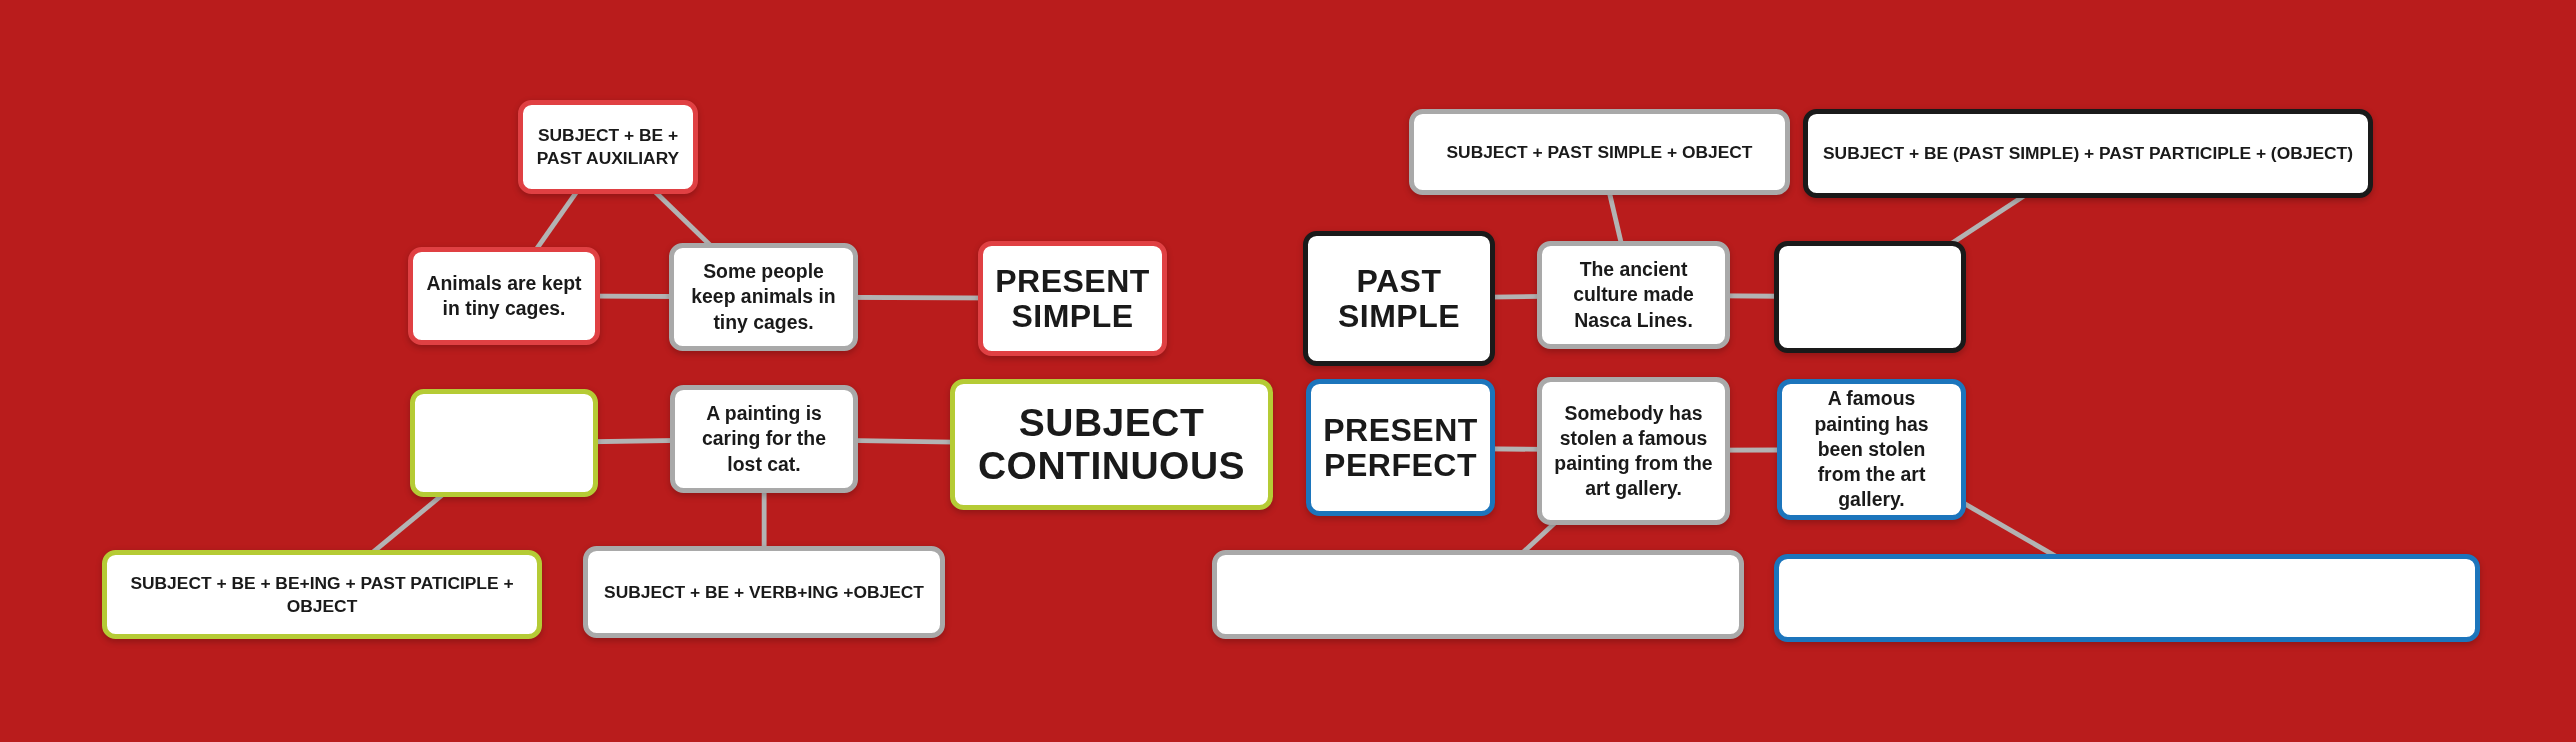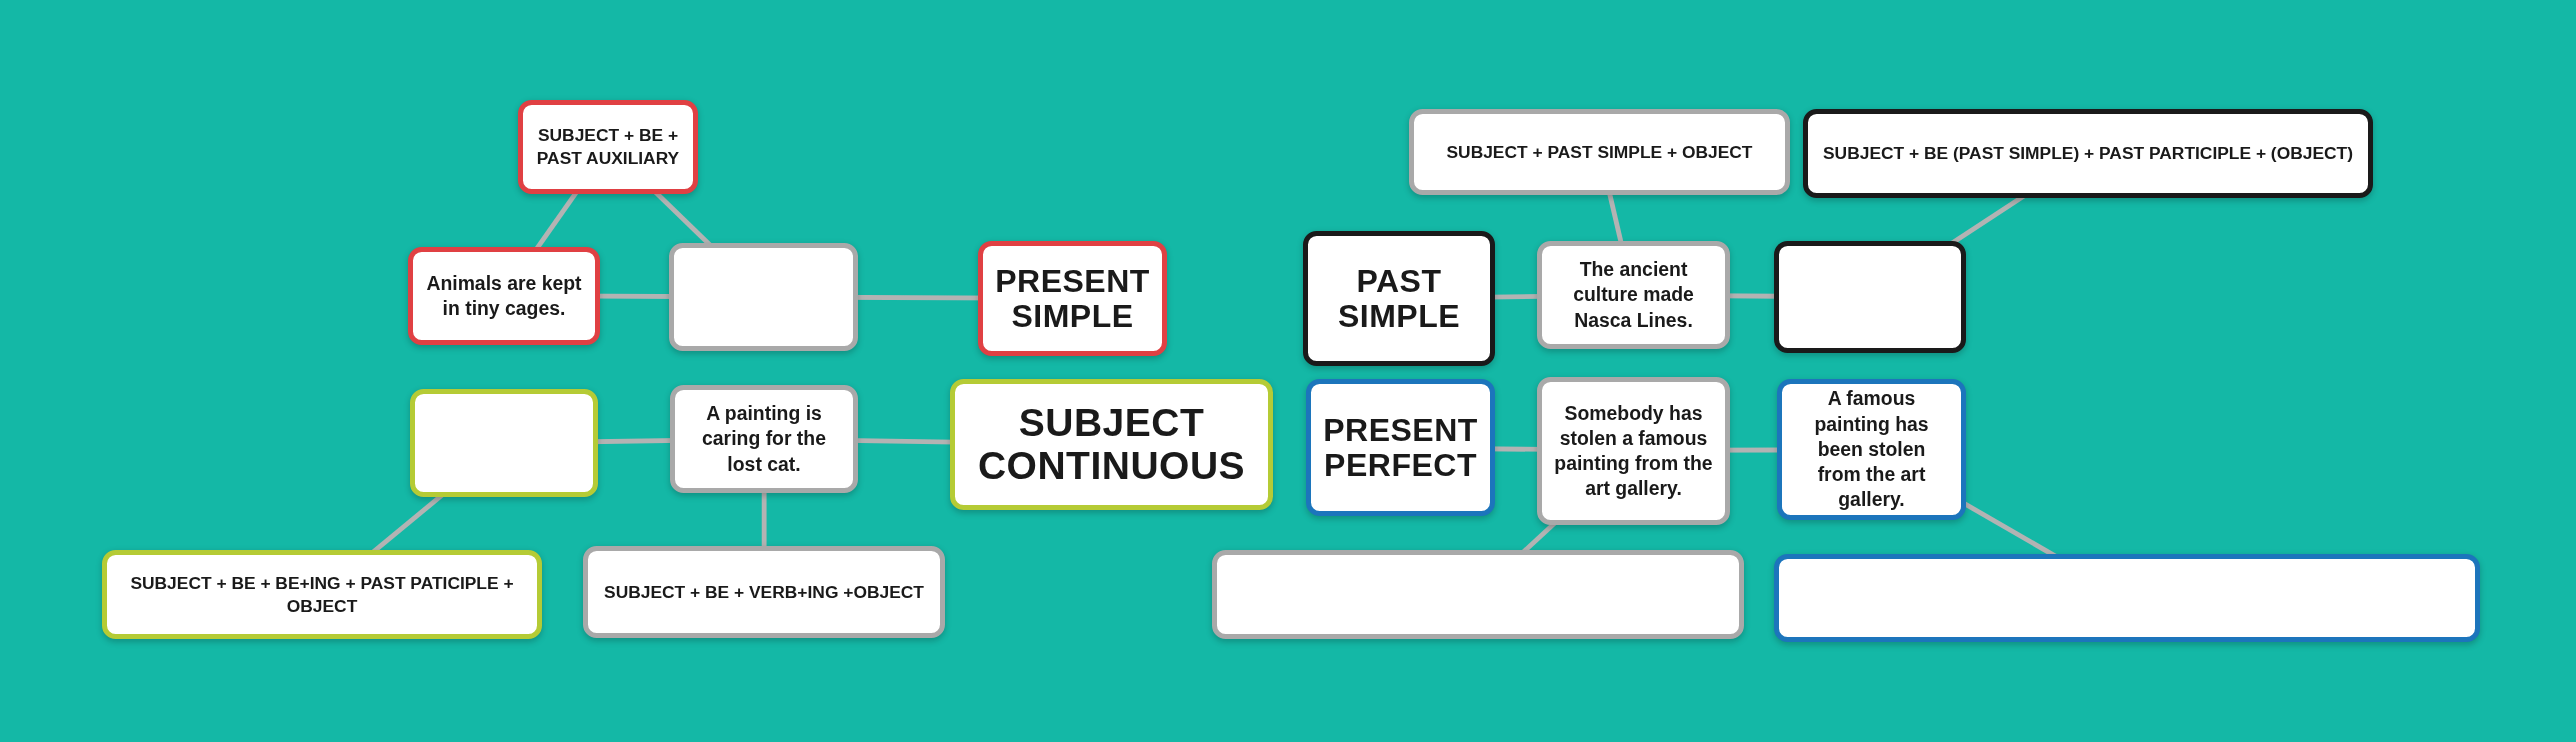--- a/index.html
+++ b/index.html
@@ -57,21 +57,21 @@
     border-radius: 5.8px;
     color: #ffffff;
     font-size: 12.6px;
     font-weight: bold;
     line-height: 1.2;
   }
 </style>
 </head>
 <body style="background: rgb(240, 210, 213);">
 
-<div class="canvas" style="background: #14b8a6;">
+<div class="canvas" style="background: #b91c1c;">
   <svg class="connector-layer" width="2576" height="742" viewBox="0 0 2661 767">
       <line x1="628" y1="151.5" x2="520" y2="305.5" stroke="#b3b3b3" stroke-width="5"></line>
       <line x1="628" y1="151.5" x2="788.5" y2="307" stroke="#b3b3b3" stroke-width="5"></line>
       <line x1="520" y1="305.5" x2="788.5" y2="307" stroke="#b3b3b3" stroke-width="5"></line>
       <line x1="788.5" y1="307" x2="1107.5" y2="308.5" stroke="#b3b3b3" stroke-width="5"></line>
       <line x1="521" y1="458" x2="789" y2="454" stroke="#b3b3b3" stroke-width="5"></line>
       <line x1="789" y1="454" x2="1148" y2="459.5" stroke="#b3b3b3" stroke-width="5"></line>
       <line x1="521" y1="458" x2="332.5" y2="614" stroke="#b3b3b3" stroke-width="5"></line>
       <line x1="789" y1="454" x2="789" y2="611.5" stroke="#b3b3b3" stroke-width="5"></line>
       <line x1="1653" y1="157.5" x2="1687.5" y2="305" stroke="#b3b3b3" stroke-width="5"></line>
@@ -86,20 +86,21 @@
 <div class="node kind-formula" style="left: 518px; top: 100px; width: 180px; height: 94px; border-color: rgb(224, 64, 67); color: rgb(26, 26, 26); font-size: 17.4px;">
       <span class="tag" style="background: rgb(224, 64, 67);">greg</span>
       <span class="txt">SUBJECT + BE + PAST AUXILIARY</span>
     </div>
     <div class="node kind-example" style="left: 408px; top: 247px; width: 192px; height: 98px; border-color: rgb(224, 64, 67); color: rgb(26, 26, 26); font-size: 19.4px;">
       <span class="tag" style="background: rgb(224, 64, 67);">greg</span>
       <span class="txt">Animals are kept in tiny cages.</span>
     </div>
     <div class="node kind-example" style="left: 669px; top: 243px; width: 189px; height: 108px; border-color: rgb(169, 169, 169); color: rgb(26, 26, 26); font-size: 19.4px;">
       <span class="tag" style="background: rgb(169, 169, 169);">greg</span>
+      <span class="txt">Some people keep animals in tiny cages.</span>
     </div>
     <div class="node kind-title" style="left: 978px; top: 241px; width: 189px; height: 115px; border-color: rgb(224, 64, 67); color: rgb(26, 26, 26); font-size: 32px;">
       <span class="tag" style="background: rgb(224, 64, 67);">greg</span>
       <span class="txt">PRESENT SIMPLE</span>
     </div>
     <div class="node kind-example" style="left: 410px; top: 389px; width: 188px; height: 108px; border-color: rgb(181, 203, 53); color: rgb(26, 26, 26); font-size: 19.4px;">
       <span class="tag" style="background: rgb(181, 203, 53);">greg</span>
     </div>
     <div class="node kind-example" style="left: 670px; top: 385px; width: 188px; height: 108px; border-color: rgb(169, 169, 169); color: rgb(26, 26, 26); font-size: 19.4px;">
       <span class="tag" style="background: rgb(169, 169, 169);">greg</span>

